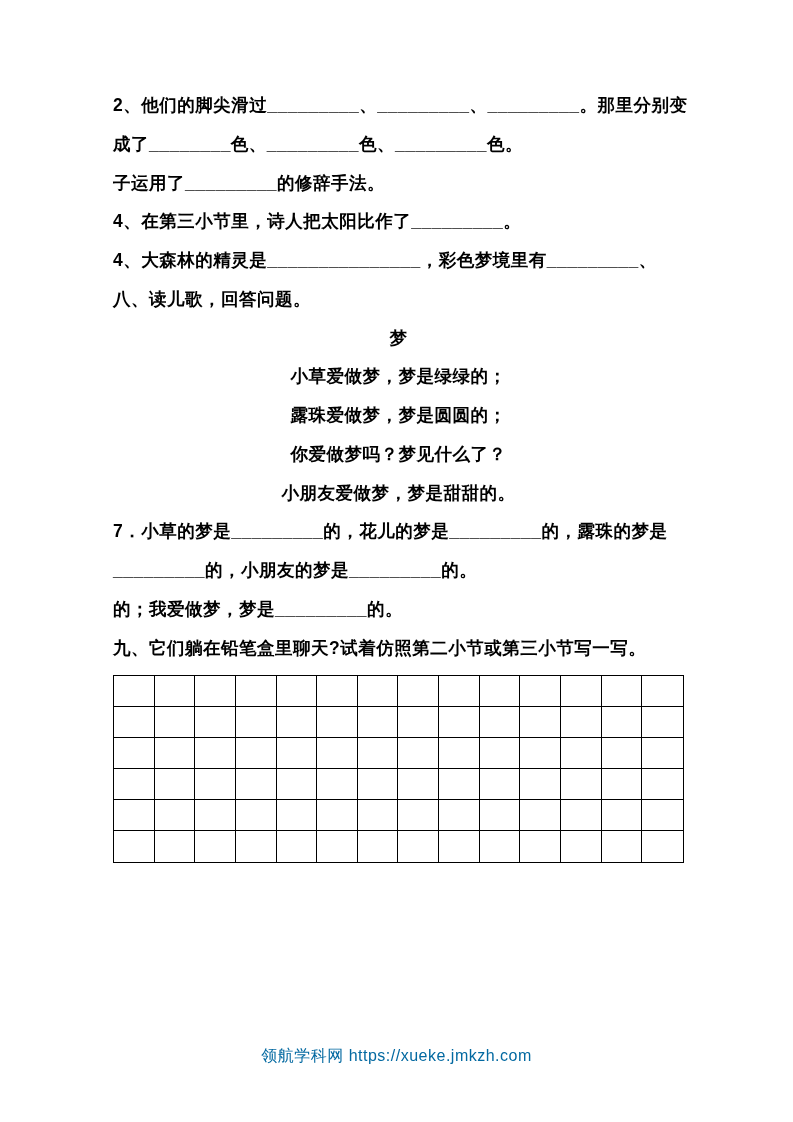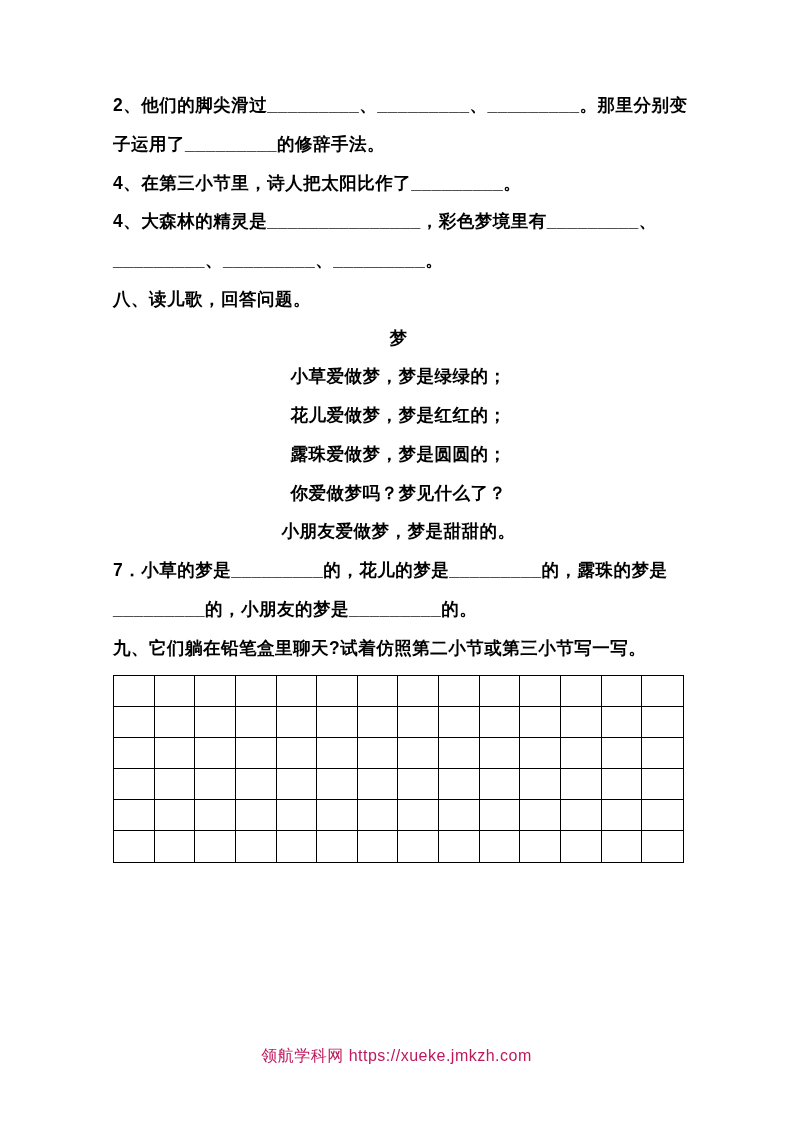--- a/index.html
+++ b/index.html
@@ -60,40 +60,40 @@
     font-weight: 400;
     letter-spacing: 0.5px;
   }
 </style>
 </head>
 <body>
 
 <div class="sheet">
 
   <p class="doc-line">2、他们的脚尖滑过_________、_________、_________。那里分别变</p>
+  <p class="doc-line">成了________色、_________色、_________色。</p>
 
   <p class="doc-line">子运用了_________的修辞手法。</p>
 
   <p class="doc-line">4、在第三小节里，诗人把太阳比作了_________。</p>
 
   <p class="doc-line">4、大森林的精灵是_______________，彩色梦境里有_________、</p>
-  <p class="doc-line">_________、_________、_________。</p>
 
   <p class="doc-line">八、读儿歌，回答问题。</p>
 
   <p class="doc-line centered poem-title">梦</p>
   <p class="doc-line centered">小草爱做梦，梦是绿绿的；</p>
-  <p class="doc-line centered">花儿爱做梦，梦是红红的；</p>
   <p class="doc-line centered">露珠爱做梦，梦是圆圆的；</p>
   <p class="doc-line centered">你爱做梦吗？梦见什么了？</p>
   <p class="doc-line centered">小朋友爱做梦，梦是甜甜的。</p>
 
   <p class="doc-line">7．小草的梦是_________的，花儿的梦是_________的，露珠的梦是</p>
   <p class="doc-line">_________的，小朋友的梦是_________的。</p>
 
+  <p class="doc-line">的；我爱做梦，梦是_________的。</p>
 
   <p class="doc-line">九、它们躺在铅笔盒里聊天?试着仿照第二小节或第三小节写一写。</p>
 
   <div class="writing-grid" style="grid-template-columns: repeat(14, 1fr);">
       <div class="cell"></div>
       <div class="cell"></div>
       <div class="cell"></div>
       <div class="cell"></div>
       <div class="cell"></div>
       <div class="cell"></div>
@@ -172,13 +172,13 @@
       <div class="cell last-row"></div>
       <div class="cell last-row"></div>
       <div class="cell last-row"></div>
       <div class="cell last-row"></div>
       <div class="cell last-row"></div>
       <div class="cell last-col last-row"></div>
     </div>
 
 </div>
 
-<div class="footer" style="color: #be185d;">领航学科网 https://xueke.jmkzh.com</div>
+<div class="footer" style="color: #0369a1;">领航学科网 https://xueke.jmkzh.com</div>
 
 </body></html>

